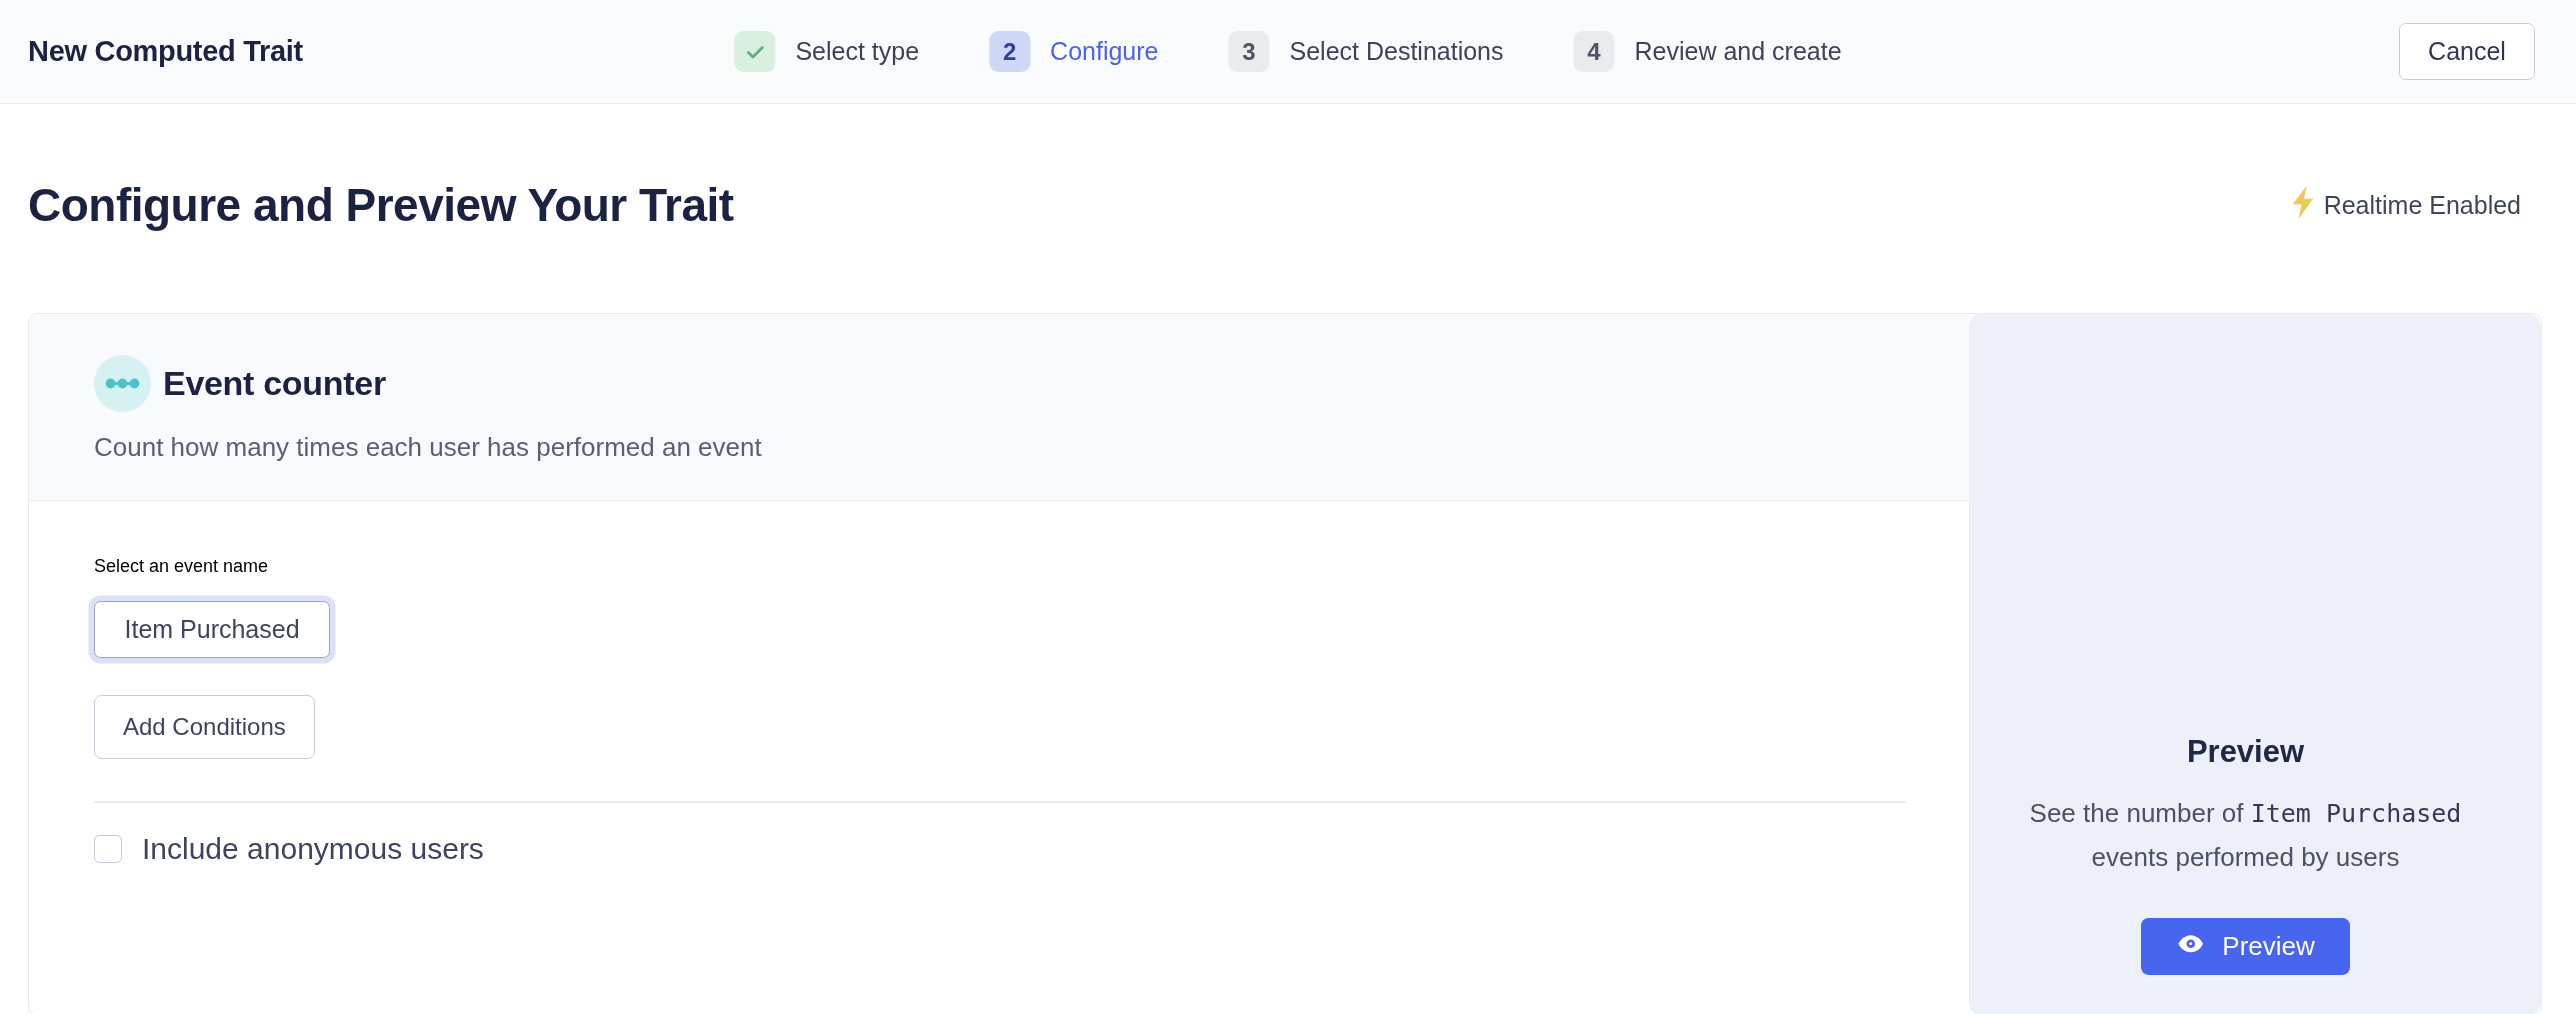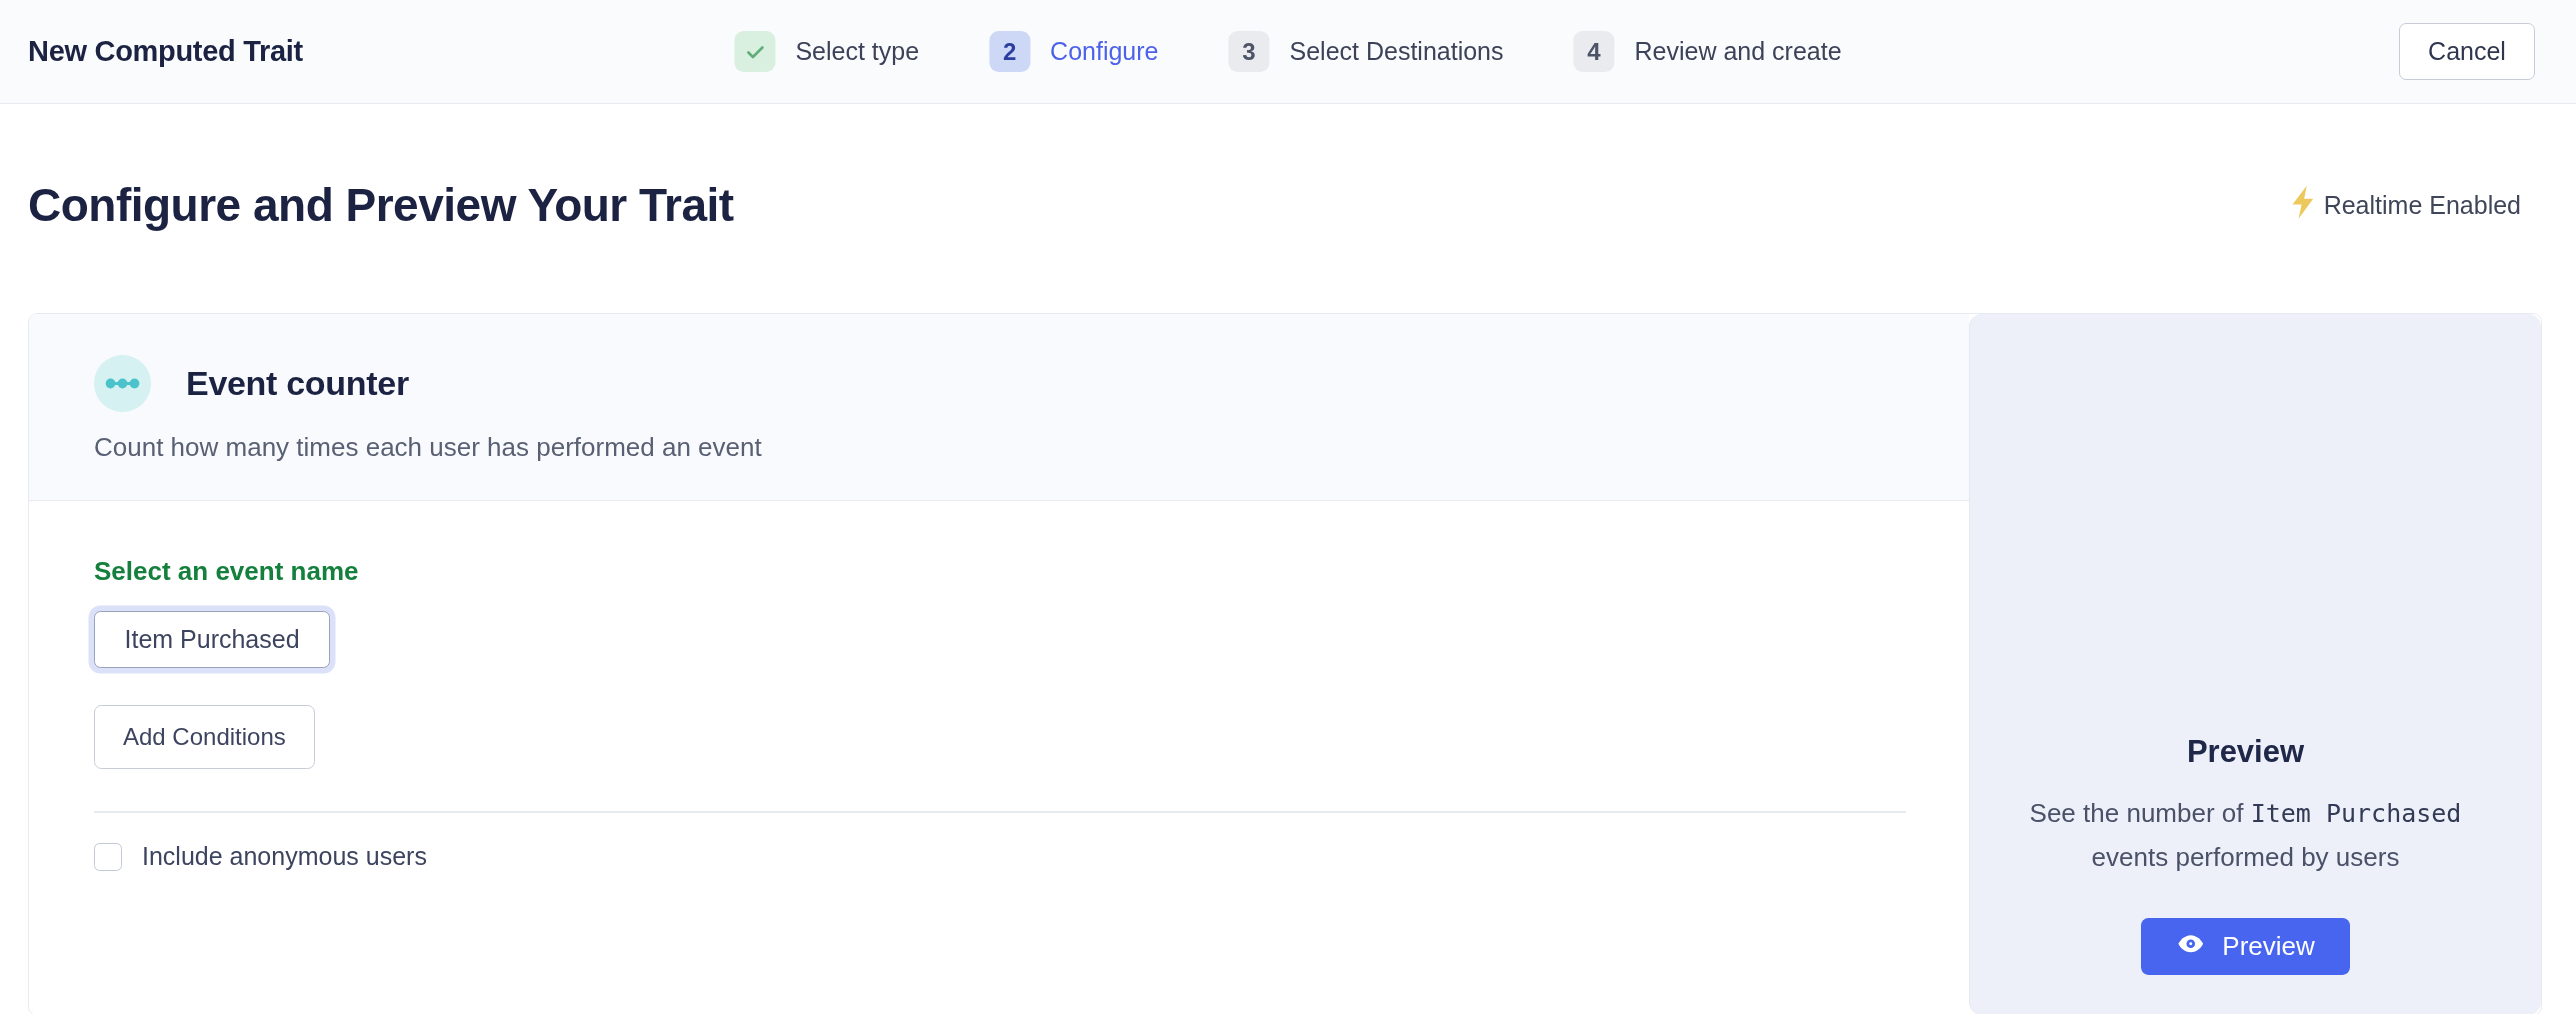--- a/index.html
+++ b/index.html
@@ -64,32 +64,32 @@
     border:1.8px solid #e8eaf1; border-radius:9.2px;
     display:flex; overflow:hidden;
     background:#ffffff;
   }
   .card-main { flex:1; display:flex; flex-direction:column; min-width:0; }
   .card-header {
     background:#f8fafd;
     border-bottom:1.8px solid #eaecf2;
     padding:41px 65px 37px 65px;
   }
-  .type-row { display:flex; align-items:center; gap:35px; }
+  .type-row { display:flex; align-items:center; gap:12px; }
   .type-icon {
     width:57px; height:57px; border-radius:50%;
     background:#d5f1f2;
     display:flex; align-items:center; justify-content:center;
     flex:none;
   }
   .type-title { font-size:34px; font-weight:700; color:#1c2342; letter-spacing:-0.3px; }
   .type-desc { margin-top:20px; font-size:26px; color:#596073; }
 
   .card-body { padding:55px 63px 0 65px; }
-  .field-label { font-size:26px; font-weight:700; color:#15803d; }
+  .field-label { font-size:18px; font-weight:400; color:#000000; }
   .event-chip {
     margin-top:24px;
     display:inline-flex; align-items:center; justify-content:center;
     height:57px; padding:0 29.5px;
     background:#ffffff;
     border:1.8px solid #9aa2b6; border-radius:6.5px;
     box-shadow:0 0 0 5.5px #dbe1f8;
     font-size:25px; color:#3d445f;
     cursor:pointer;
   }
@@ -104,21 +104,21 @@
   }
   .add-conditions { margin-top:37px; }
   .divider { height:1.8px; background:#e8eaf1; margin:42px 0 26px 0; }
   .checkbox-row { margin-top:29.5px; display:flex; align-items:center; gap:20px; }
   .checkbox {
     width:28px; height:28px;
     background:#ffffff;
     border:1.8px solid #c3c8d6; border-radius:5.5px;
     cursor:pointer; flex:none;
   }
-  .checkbox-label { font-size:25px; color:#3d445f; }
+  .checkbox-label { font-size:30px; color:#3d445f; }
 
   
   .preview-panel {
     width:572px; flex:none;
     background:#edf0f8;
     border-left:0.9px solid #e6e9f1;
     display:flex; flex-direction:column; align-items:center;
     padding:420px 46px 0 26px;
     border-radius:13px;
   }

